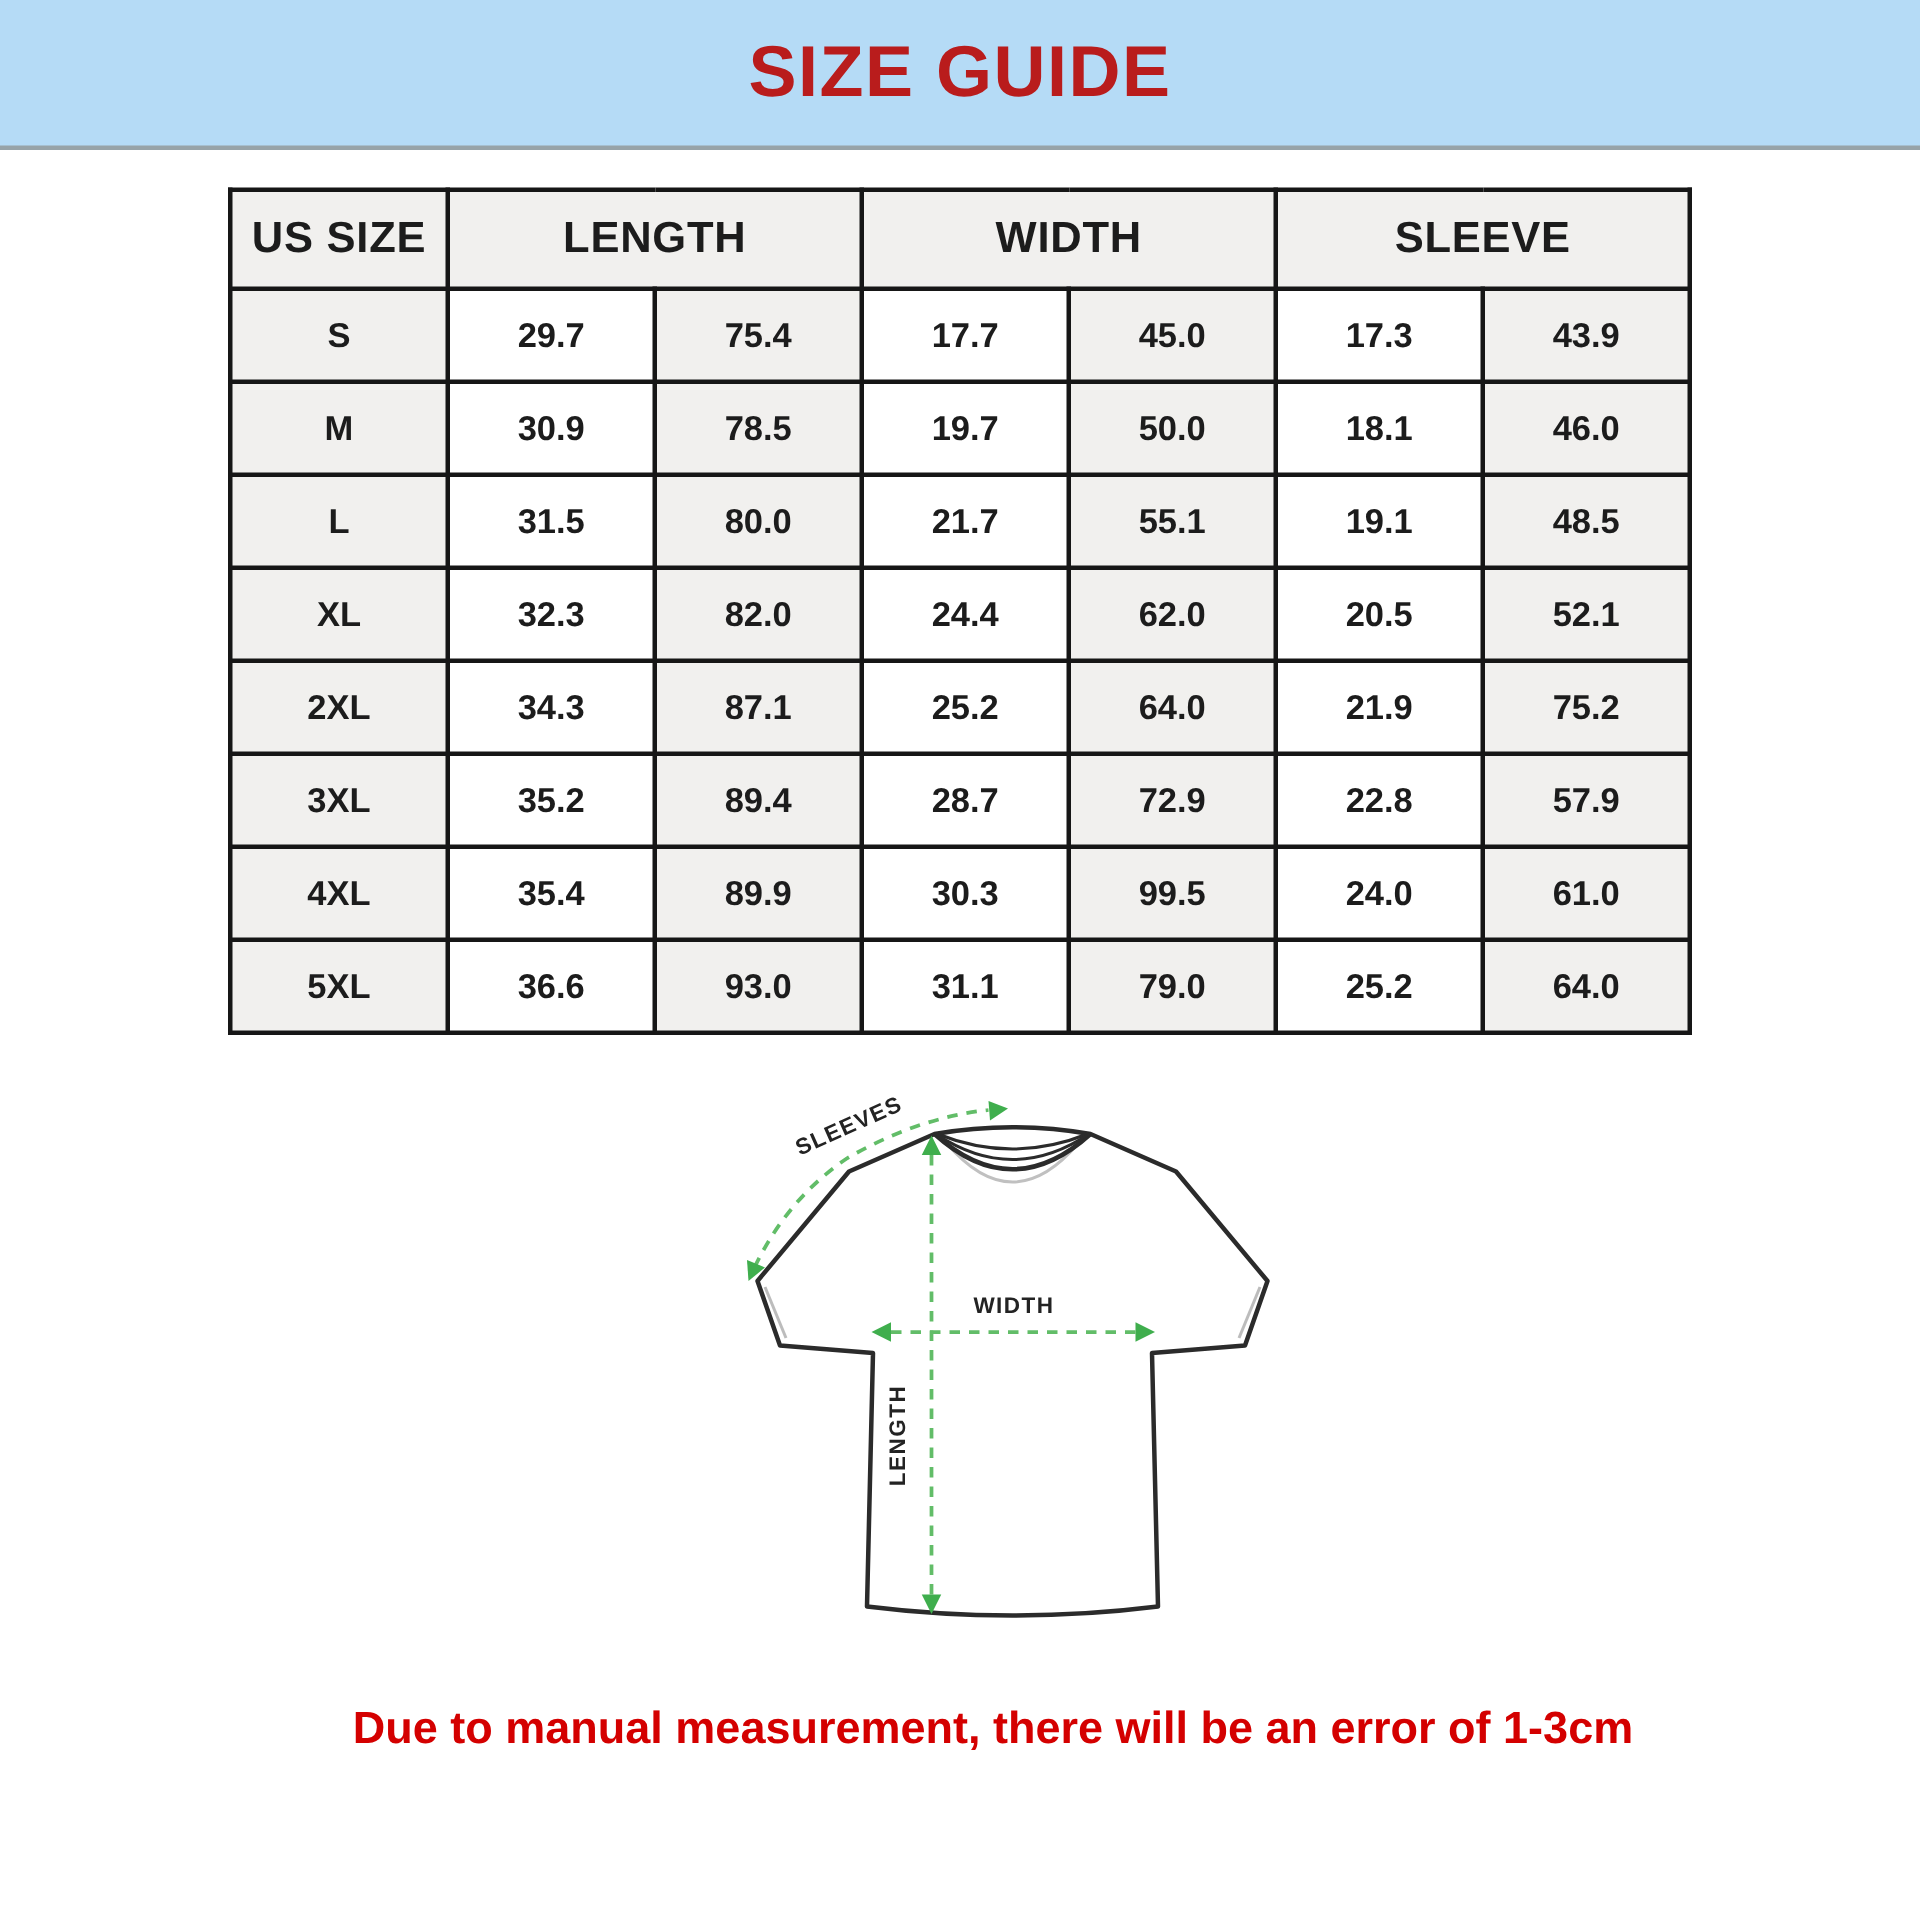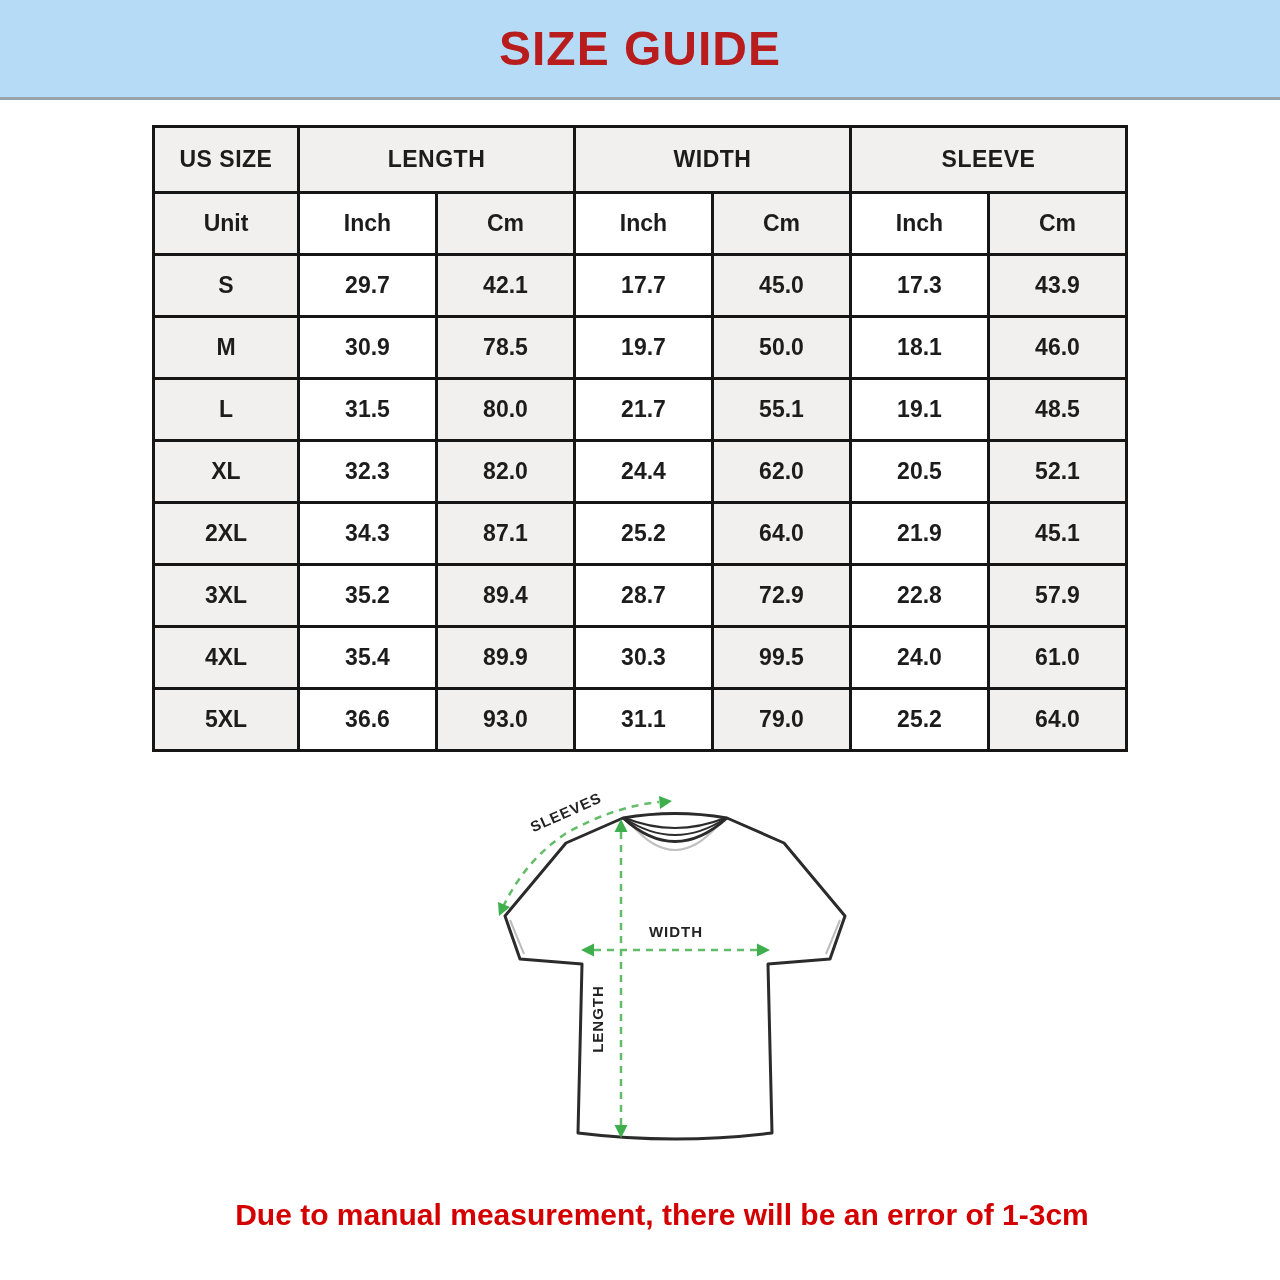--- a/index.html
+++ b/index.html
@@ -38,21 +38,21 @@
     width:973px;
   }
   .size-table th,.size-table td{
     border:3px solid var(--border);
     text-align:center;vertical-align:middle;
     font-weight:bold;
     font-size:23px;
     color:var(--ink);
     padding:0;
   }
-  .size-table thead tr.group-row th{height:66px;font-size:23px;letter-spacing:0.5px;}
+  .size-table thead tr.group-row th{height:66px;font-size:29px;letter-spacing:0.5px;}
   .size-table thead tr.unit-row th{height:62px;}
   .size-table tbody tr{height:62px;}
   .c-gray{background:var(--cell-gray);}
   .c-white{background:var(--cell-white);}
   .diagram-wrap{
     position:relative;
     width:1280px;height:414px;
     margin-top:20px;
   }
   .diagram-wrap svg{position:absolute;left:458px;top:0;}
@@ -90,35 +90,26 @@
       <col style="width:138px">
         <col style="width:138px">
     </colgroup>
     <thead>
       <tr class="group-row">
         <th class="c-gray">US SIZE</th>
         <th class="c-gray" colspan="2">LENGTH</th>
         <th class="c-gray" colspan="2">WIDTH</th>
         <th class="c-gray" colspan="2">SLEEVE</th>
       </tr>
-      <tr class="unit-row">
-        <th class="c-gray">Unit</th>
-        <th class="c-white">Inch</th>
-        <th class="c-gray">Cm</th>
-        <th class="c-white">Inch</th>
-        <th class="c-gray">Cm</th>
-        <th class="c-white">Inch</th>
-        <th class="c-gray">Cm</th>
-      </tr>
     </thead>
     <tbody>
         <tr>
           <th class="c-gray">S</th>
           <td class="c-white">29.7</td>
-          <td class="c-gray">42.1</td>
+          <td class="c-gray">75.4</td>
           <td class="c-white">17.7</td>
           <td class="c-gray">45.0</td>
           <td class="c-white">17.3</td>
           <td class="c-gray">43.9</td>
         </tr>
         <tr>
           <th class="c-gray">M</th>
           <td class="c-white">30.9</td>
           <td class="c-gray">78.5</td>
           <td class="c-white">19.7</td>
@@ -144,21 +135,21 @@
           <td class="c-white">20.5</td>
           <td class="c-gray">52.1</td>
         </tr>
         <tr>
           <th class="c-gray">2XL</th>
           <td class="c-white">34.3</td>
           <td class="c-gray">87.1</td>
           <td class="c-white">25.2</td>
           <td class="c-gray">64.0</td>
           <td class="c-white">21.9</td>
-          <td class="c-gray">45.1</td>
+          <td class="c-gray">75.2</td>
         </tr>
         <tr>
           <th class="c-gray">3XL</th>
           <td class="c-white">35.2</td>
           <td class="c-gray">89.4</td>
           <td class="c-white">28.7</td>
           <td class="c-gray">72.9</td>
           <td class="c-white">22.8</td>
           <td class="c-gray">57.9</td>
         </tr>

